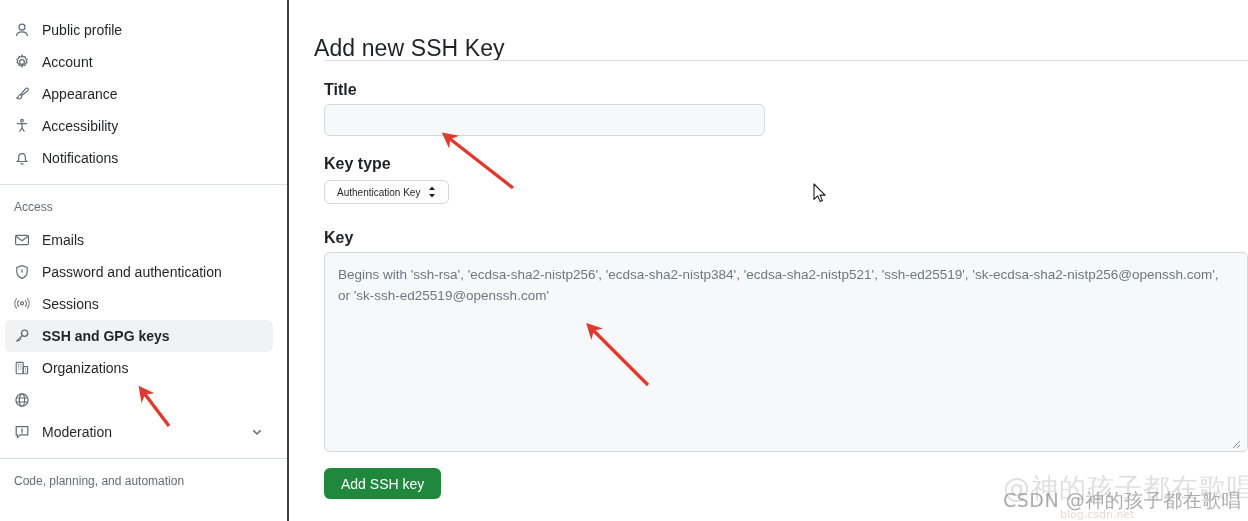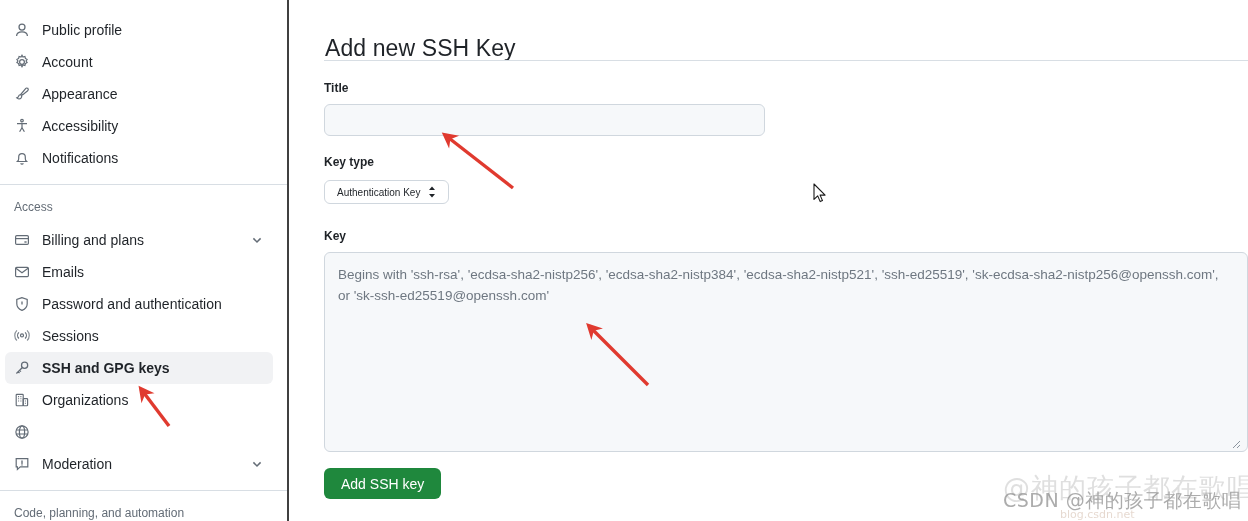--- a/index.html
+++ b/index.html
@@ -80,35 +80,35 @@
 
   
   #main {
     position: absolute;
     left: 289px; top: 0;
     width: 959px; height: 521px;
     padding: 0;
   }
   #page-title {
     position: absolute;
-    left: 36px; top: 20px;
+    left: 25px; top: 20px;
     font-size: 23px;
     font-weight: 400;
     color: #1f2328;
     letter-spacing: 0.1px;
   }
   #title-rule {
     position: absolute;
     left: 35px; top: 60px;
     width: 924px; height: 1px;
     background: #d8dee4;
   }
   .field-label {
     position: absolute;
-    font-size: 12px;
+    font-size: 16px;
     font-weight: 600;
     color: #1f2328;
   }
   #label-title { left: 35px; top: 81px; }
   #label-keytype { left: 35px; top: 155px; }
   #label-key { left: 35px; top: 229px; }
 
   #input-title {
     position: absolute;
     left: 35px; top: 104px;
@@ -290,35 +290,20 @@
     </div>
 
     <div style="height:10px"></div>
     <div class="sb-divider"></div>
     <div style="height:14px"></div>
 
     <div class="sb-section-title">Access</div>
     <div style="height:9px"></div>
 
     <div>
-      <div class="nav-item">
-        <span class="nav-icon">
-          <svg width="16" height="16" viewBox="0 0 16 16" fill="none" stroke="currentColor" stroke-width="1.2">
-            <rect x="1.6" y="3.6" width="12.8" height="8.8" rx="1.2"></rect>
-            <path d="M1.6 6.6h12.8"></path>
-              <path d="M10.4 10h2.2" stroke-width="1.4"></path>
-          </svg>
-        </span>
-        <span class="nav-label">Billing and plans</span>
-        <span class="nav-chevron">
-          <svg width="14" height="14" viewBox="0 0 14 14" fill="none" stroke="currentColor" stroke-width="1.5">
-              <path d="M3.4 5.4L7 9l3.6-3.6"></path>
-            </svg>
-        </span>
-      </div>
 
       <div class="nav-item">
         <span class="nav-icon">
           <svg width="16" height="16" viewBox="0 0 16 16" fill="none" stroke="currentColor" stroke-width="1.2">
             <rect x="1.6" y="3.4" width="12.8" height="9.2" rx="1.1"></rect>
             <path d="M1.9 4.2L8 8.8l6.1-4.6"></path>
           </svg>
         </span>
         <span class="nav-label">Emails</span>
       </div>

